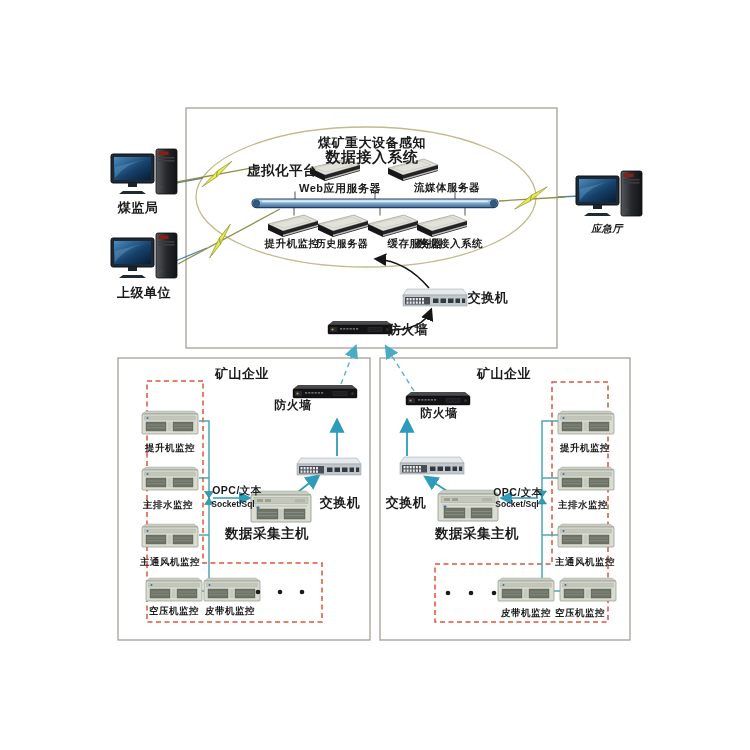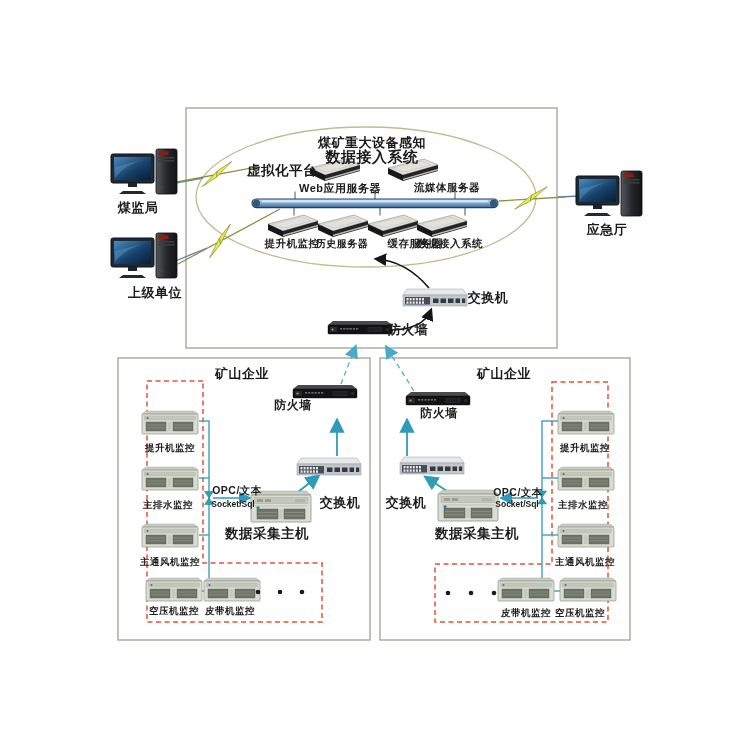--- a/index.html
+++ b/index.html
@@ -268,22 +268,22 @@
 <div class="lbl" style="left:340px;top:182px;font-size:11px;">Web应用服务器</div>
 <div class="lbl" style="left:421px;top:182px;font-size:10.5px;margin-left:26px;">流媒体服务器</div>
 <div class="lbl" style="left:292px;top:238px;font-size:10.5px;">提升机监控</div>
 <div class="lbl" style="left:342px;top:238px;font-size:10px;">历史服务器</div>
 <div class="lbl" style="left:393px;top:238px;font-size:10.5px;padding-left:44px;">缓存服务器</div>
 <div class="lbl" style="left:450px;top:238px;font-size:10.5px;">数据接入系统</div>
 <div class="lbl" style="left:488px;top:291px;font-size:13px;">交换机</div>
 <div class="lbl" style="left:408px;top:323px;font-size:13px;">防火墙</div>
 
 <div class="lbl" style="left:138px;top:201px;font-size:13px;">煤监局</div>
-<div class="lbl" style="left:144px;top:286px;font-size:13px;margin-left:11px;">上级单位</div>
-<div class="lbl" style="left:607px;top:223px;font-size:13px;">应急厅</div>
+<div class="lbl" style="left:144px;top:286px;font-size:13px;">上级单位</div>
+<div class="lbl" style="left:607px;top:223px;font-size:10px;font-style:italic;">应急厅</div>
 
 <div class="lbl" style="left:242px;top:367px;font-size:13px;">矿山企业</div>
 <div class="lbl" style="left:293px;top:399px;font-size:12px;">防火墙</div>
 <div class="lbl" style="left:340px;top:496px;font-size:13px;">交换机</div>
 <div class="lbl" style="left:267px;top:527px;font-size:13.5px;">数据采集主机</div>
 <div class="lbl" style="left:237px;top:485px;font-size:10.5px;">OPC/文本</div>
 <div class="lbl en" style="left:233px;top:500px;font-size:8.5px;">Socket/Sql</div>
 <div class="lbl" style="left:170px;top:443px;font-size:9.5px;">提升机监控</div>
 <div class="lbl" style="left:168px;top:500px;font-size:9.5px;">主排水监控</div>
 <div class="lbl" style="left:170px;top:557px;font-size:9.5px;">主通风机监控</div>

